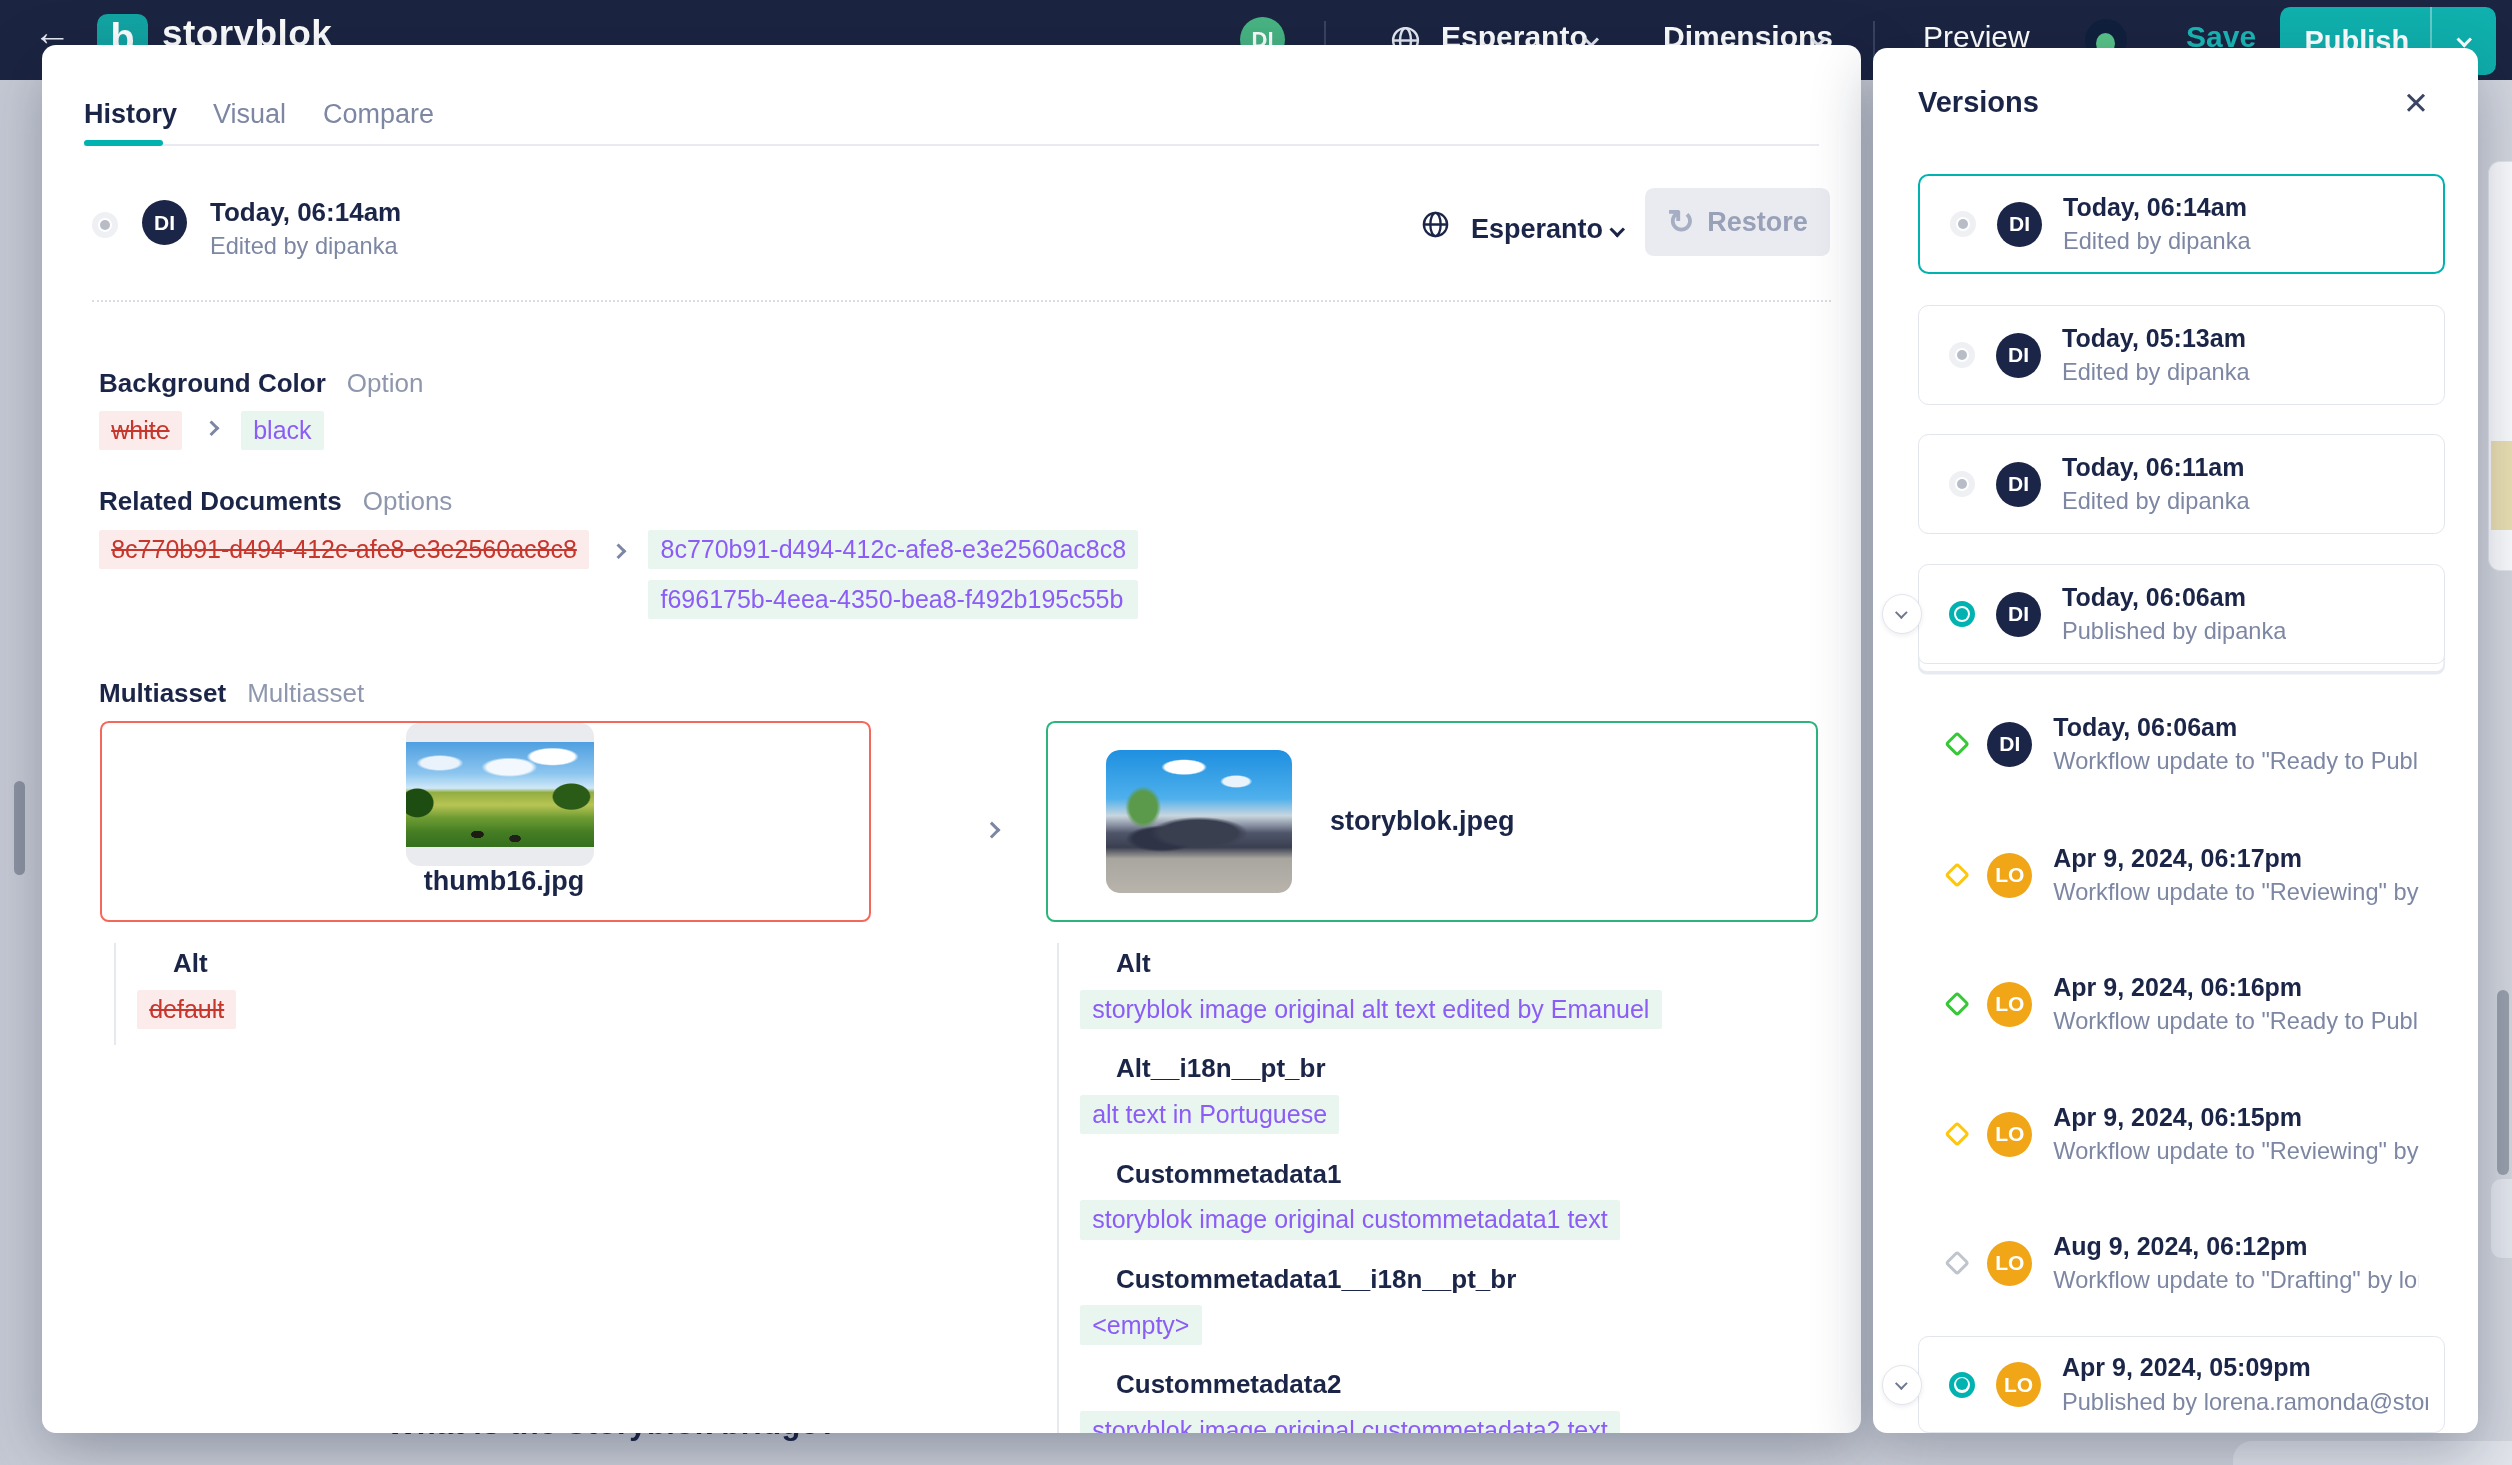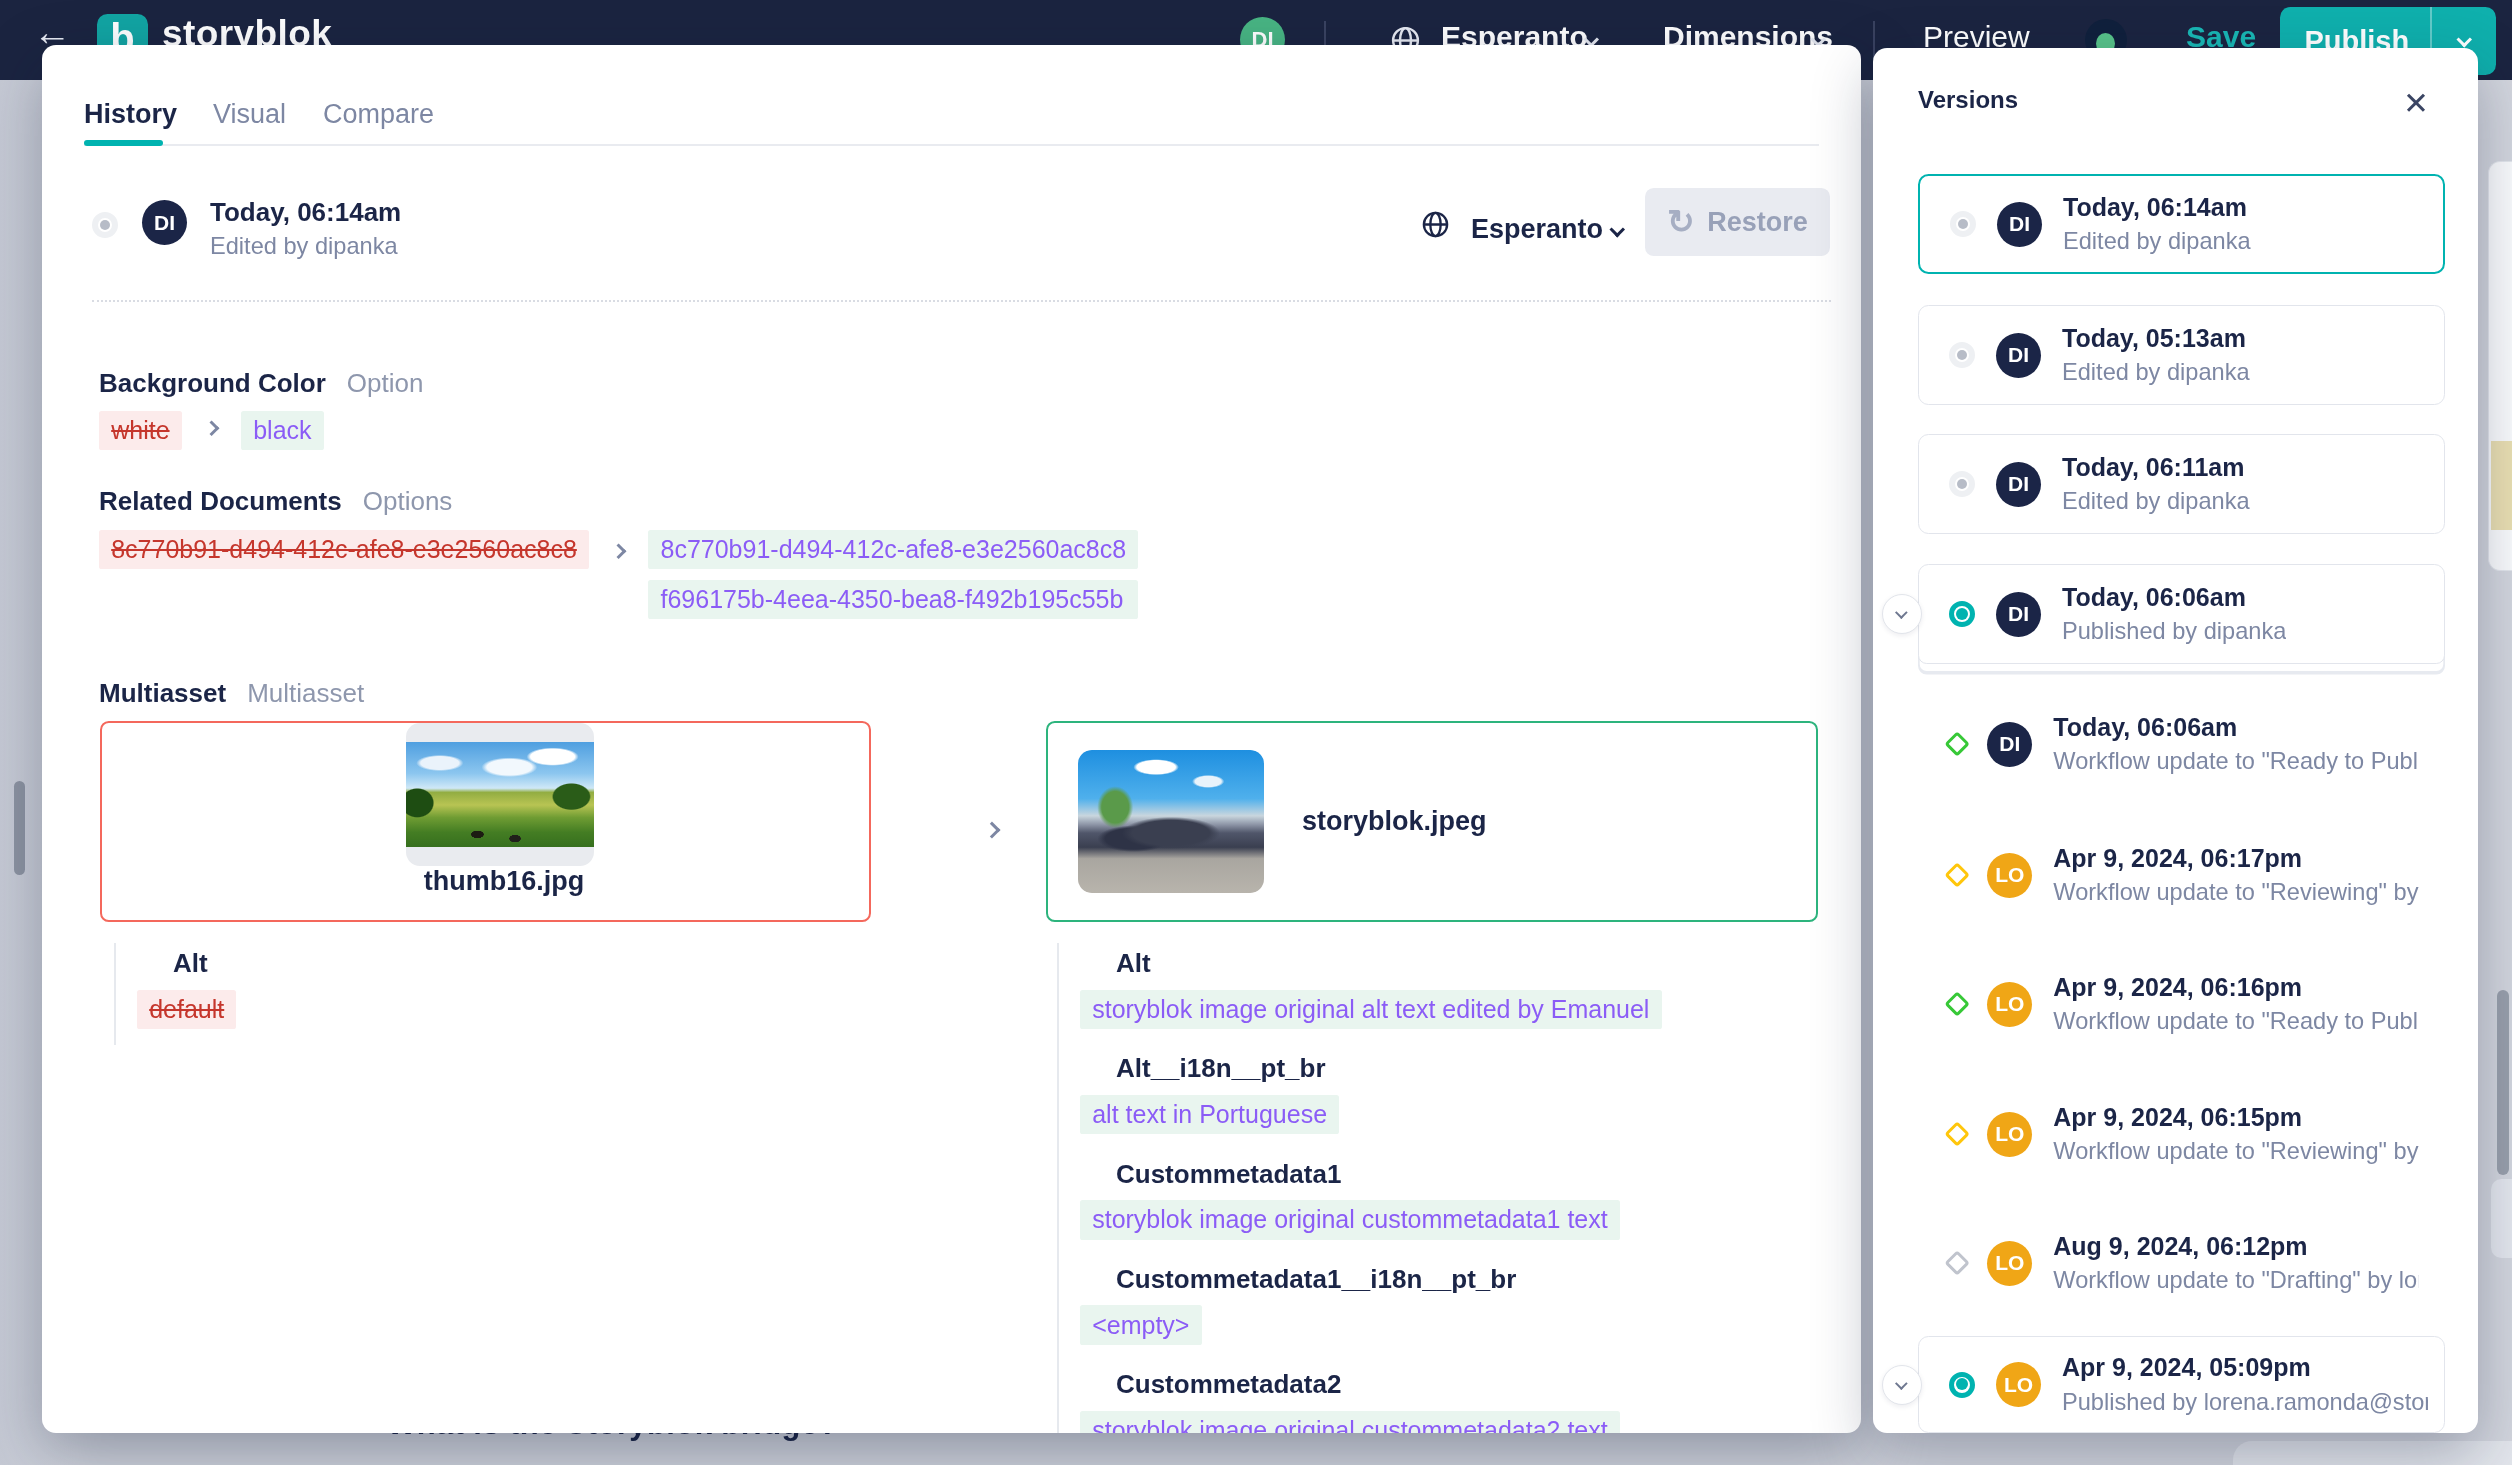--- a/index.html
+++ b/index.html
@@ -98,21 +98,21 @@
   .bgcolor-label { left:57px; top:323px; }
   .bgcolor-row { position:absolute; left:57px; top:366px; display:flex; align-items:center; }
   .reldocs-label { left:57px; top:441px; }
   .reldocs-row { position:absolute; left:57px; top:485px; display:flex; align-items:flex-start; }
   .reldocs-row .diff-chev { margin-top:15.7px; }
   .reldocs-new { display:flex; flex-direction:column; gap:10.5px; }
   .multi-label { left:57px; top:633px; }
 
   .asset-card { position:absolute; top:676px; height:201px; background:#fff; border-radius:8.7px; display:flex; align-items:center; }
   .asset-card.old { left:58px; width:771px; border:2.2px solid #f4685c;flex-direction:column; }
-  .asset-card.new { left:1004px; width:772px; border:2.2px solid #2db47d; }
+  .asset-card.new { left:1004px; width:772px; border:2.2px solid #2db47d;padding-left:28px; }
   .thumb-frame { width:188px; height:143px; margin-left:29px; background:#e9ebef; border-radius:14px;
                  display:flex; align-items:center; justify-content:center; overflow:hidden; }
   .photo { width:188px; height:105px; }
   .photo.full { width:186px; height:143px; border-radius:14px; }
   .photo-landscape {
     background:
       radial-gradient(ellipse 40px 14px at 78% 14%, #ffffff 55%, rgba(255,255,255,0) 65%),
       radial-gradient(ellipse 45px 15.7px at 55% 24%, #f2f8fd 50%, rgba(255,255,255,0) 62%),
       radial-gradient(ellipse 38px 13px at 18% 20%, #eaf3fb 50%, rgba(255,255,255,0) 62%),
       radial-gradient(ellipse 26px 23px at 6% 58%, #1e4d12 60%, rgba(0,0,0,0) 65%),
@@ -136,21 +136,21 @@
   .diff-col { position:absolute; top:898px; border-left:2.2px solid #e6e9ee; padding:5.2px 0 0 21px; }
   .diff-col.old { left:72px; width:872px; }
   .diff-col.new { left:1015px; width:750px; }
   .field-label { font-size:26px; font-weight:700; color:#1b2547; margin-bottom:10.5px;margin-left:36px; }
   .field-block { margin-bottom:15.7px; }
   .diff-col .field-block + .field-block { margin-top:24.4px; }
 
   
   .panel { position:absolute; left:1873px; top:48px; width:605px; height:1385px; background:#fff;
            border-radius:14px; box-shadow:0 21px 61px rgba(15,25,55,.3); z-index:6; }
-  .panel-title { position:absolute; left:45px; top:38px; font-size:24px; font-weight:700; color:#1b2547; }
+  .panel-title { position:absolute; left:45px; top:38px; font-size:29px; font-weight:700; color:#1b2547; }
   .panel-close { position:absolute; left:530px; top:40px; font-size:31px; color:#3b4563; background:none; border:none; line-height:31px; }
   .v-item { position:absolute; left:45px; width:527px; display:flex; align-items:center; gap:21px; }
   .v-card { border:1.7px solid #e2e5ec; border-radius:10.5px; height:100px; padding-left:30px; background:#fff; }
   .v-card.selected { border:2.2px solid #00b3b0; }
   .v-card.stacked { position:absolute; box-shadow:0 8.7px 0 -1.7px #fff, 0 10.5px 0 0 #e7eaf0; border-radius:10.5px 10.5px 8.7px 8.7px; }
   .v-row { height:58px; padding-left:30px; }
   .v-texts { display:flex; flex-direction:column; gap:6.1px; min-width:0; }
   .v-time { font-size:25px; font-weight:700; color:#1b2547; white-space:nowrap; }
   .v-desc { font-size:23.6px; color:#7d87a3; white-space:nowrap; overflow:hidden; text-overflow:clip; max-width:366px; }
   .diamond { width:18.3px; height:18.3px; border-radius:3.5px; transform:rotate(45deg); flex:0 0 18.3px; }

